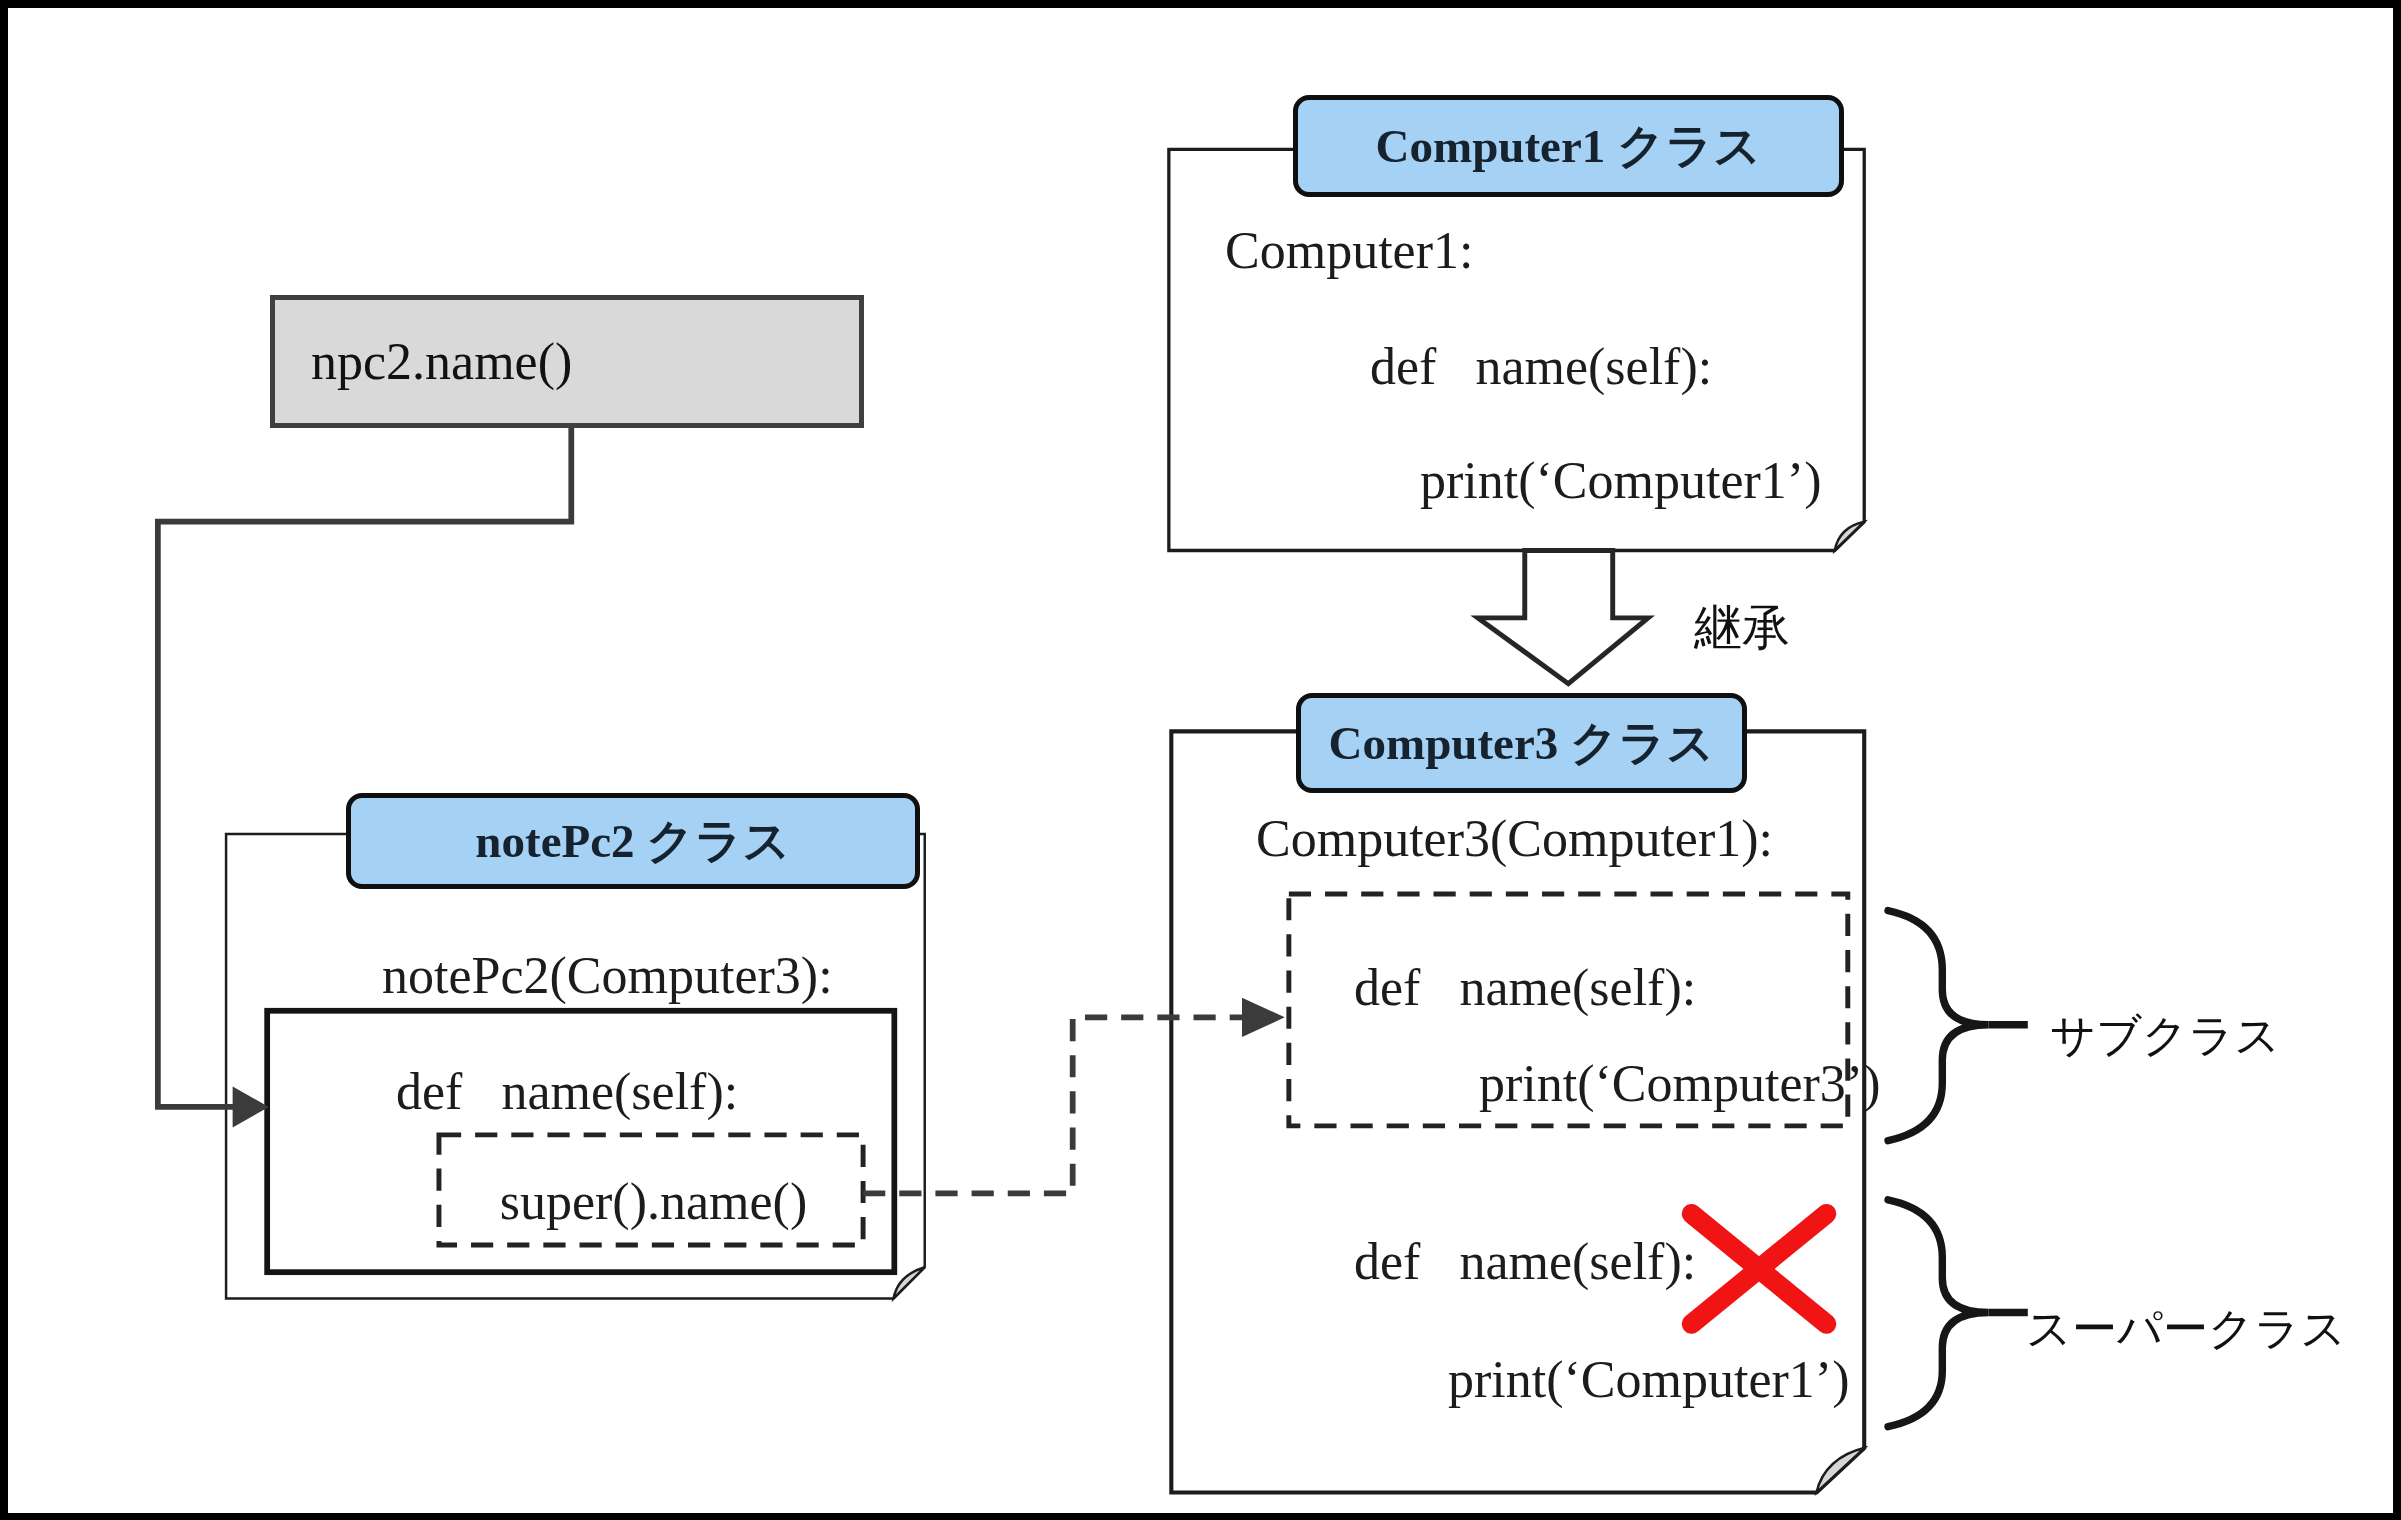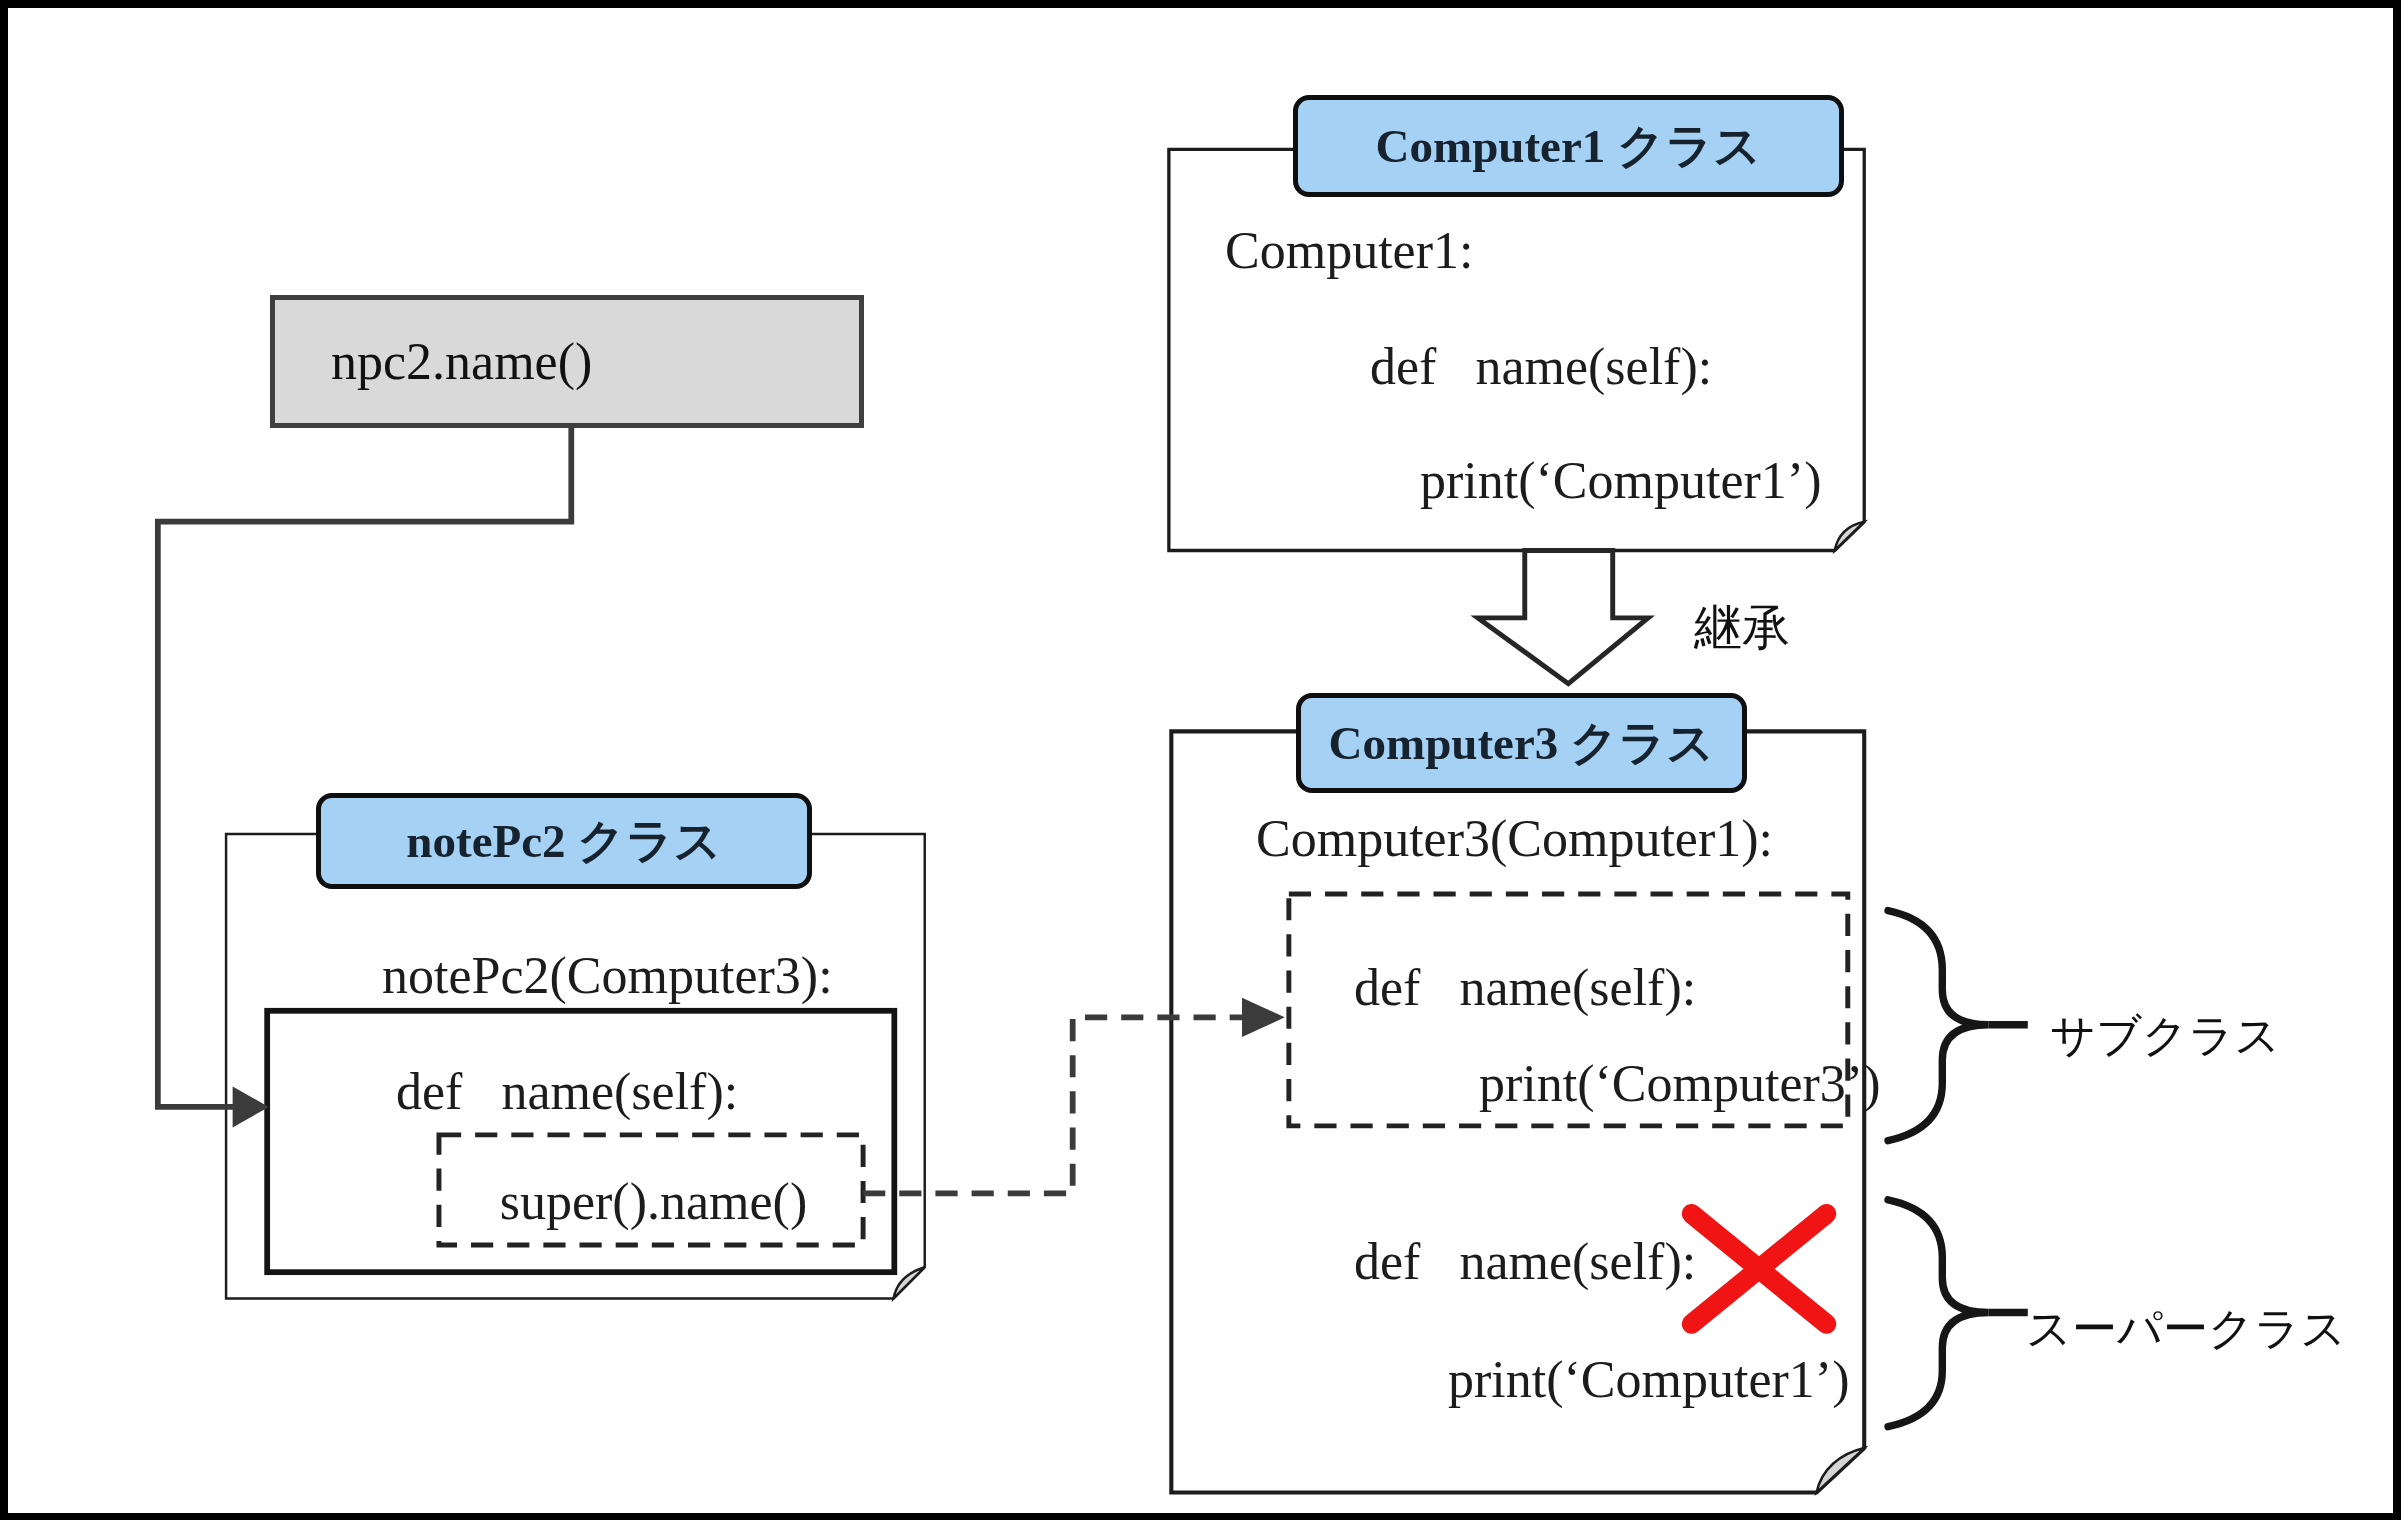--- a/index.html
+++ b/index.html
@@ -30,21 +30,21 @@
     display:flex;align-items:center;justify-content:center;
     font-size:47px;font-weight:700;color:#16222e;
     white-space:pre;
   }
   #caller-box{
     position:absolute;left:262px;top:287px;width:594px;height:133px;
     box-sizing:border-box;
     background:var(--box-gray,#D9D9D9);
     border:5px solid #3f3f3f;
     display:flex;align-items:center;
-    padding-left:56px;
+    padding-left:36px;
     font-size:52px;color:#111;
     white-space:pre;
   }
   .jp-label{
     position:absolute;
     font-size:45px;color:#111;
     transform:translateY(-50%);
     white-space:pre;
   }
 </style>
@@ -105,21 +105,21 @@
 
   <div class="hdr" style="left:1288px;top:685px;width:451px;height:100px;">
     <span>Computer3 クラス</span>
   </div>
   <div class="code" style="left:1248px;top:831px;">Computer3(Computer1):</div>
   <div class="code" style="left:1346px;top:980px;">def   name(self):</div>
   <div class="code" style="left:1471px;top:1076px;">print(‘Computer3’)</div>
   <div class="code" style="left:1346px;top:1254px;">def   name(self):</div>
   <div class="code" style="left:1440px;top:1372px;">print(‘Computer1’)</div>
 
-  <div class="hdr" style="left:308px;top:785px;width:496px;height:96px;">
+  <div class="hdr" style="left:338px;top:785px;width:574px;height:96px;">
     <span>notePc2 クラス</span>
   </div>
   <div class="code" style="left:374px;top:968px;">notePc2(Computer3):</div>
   <div class="code" style="left:388px;top:1084px;">def   name(self):</div>
   <div class="code" style="left:431px;top:1194px;width:429px;text-align:center;">super().name()</div>
 
   <div class="jp-label" style="left:2042px;top:1028px;">サブクラス</div>
   <div class="jp-label" style="left:2018px;top:1321px;font-family:Liberation Mono, monospace;">スーパークラス</div>
 
 </div>

